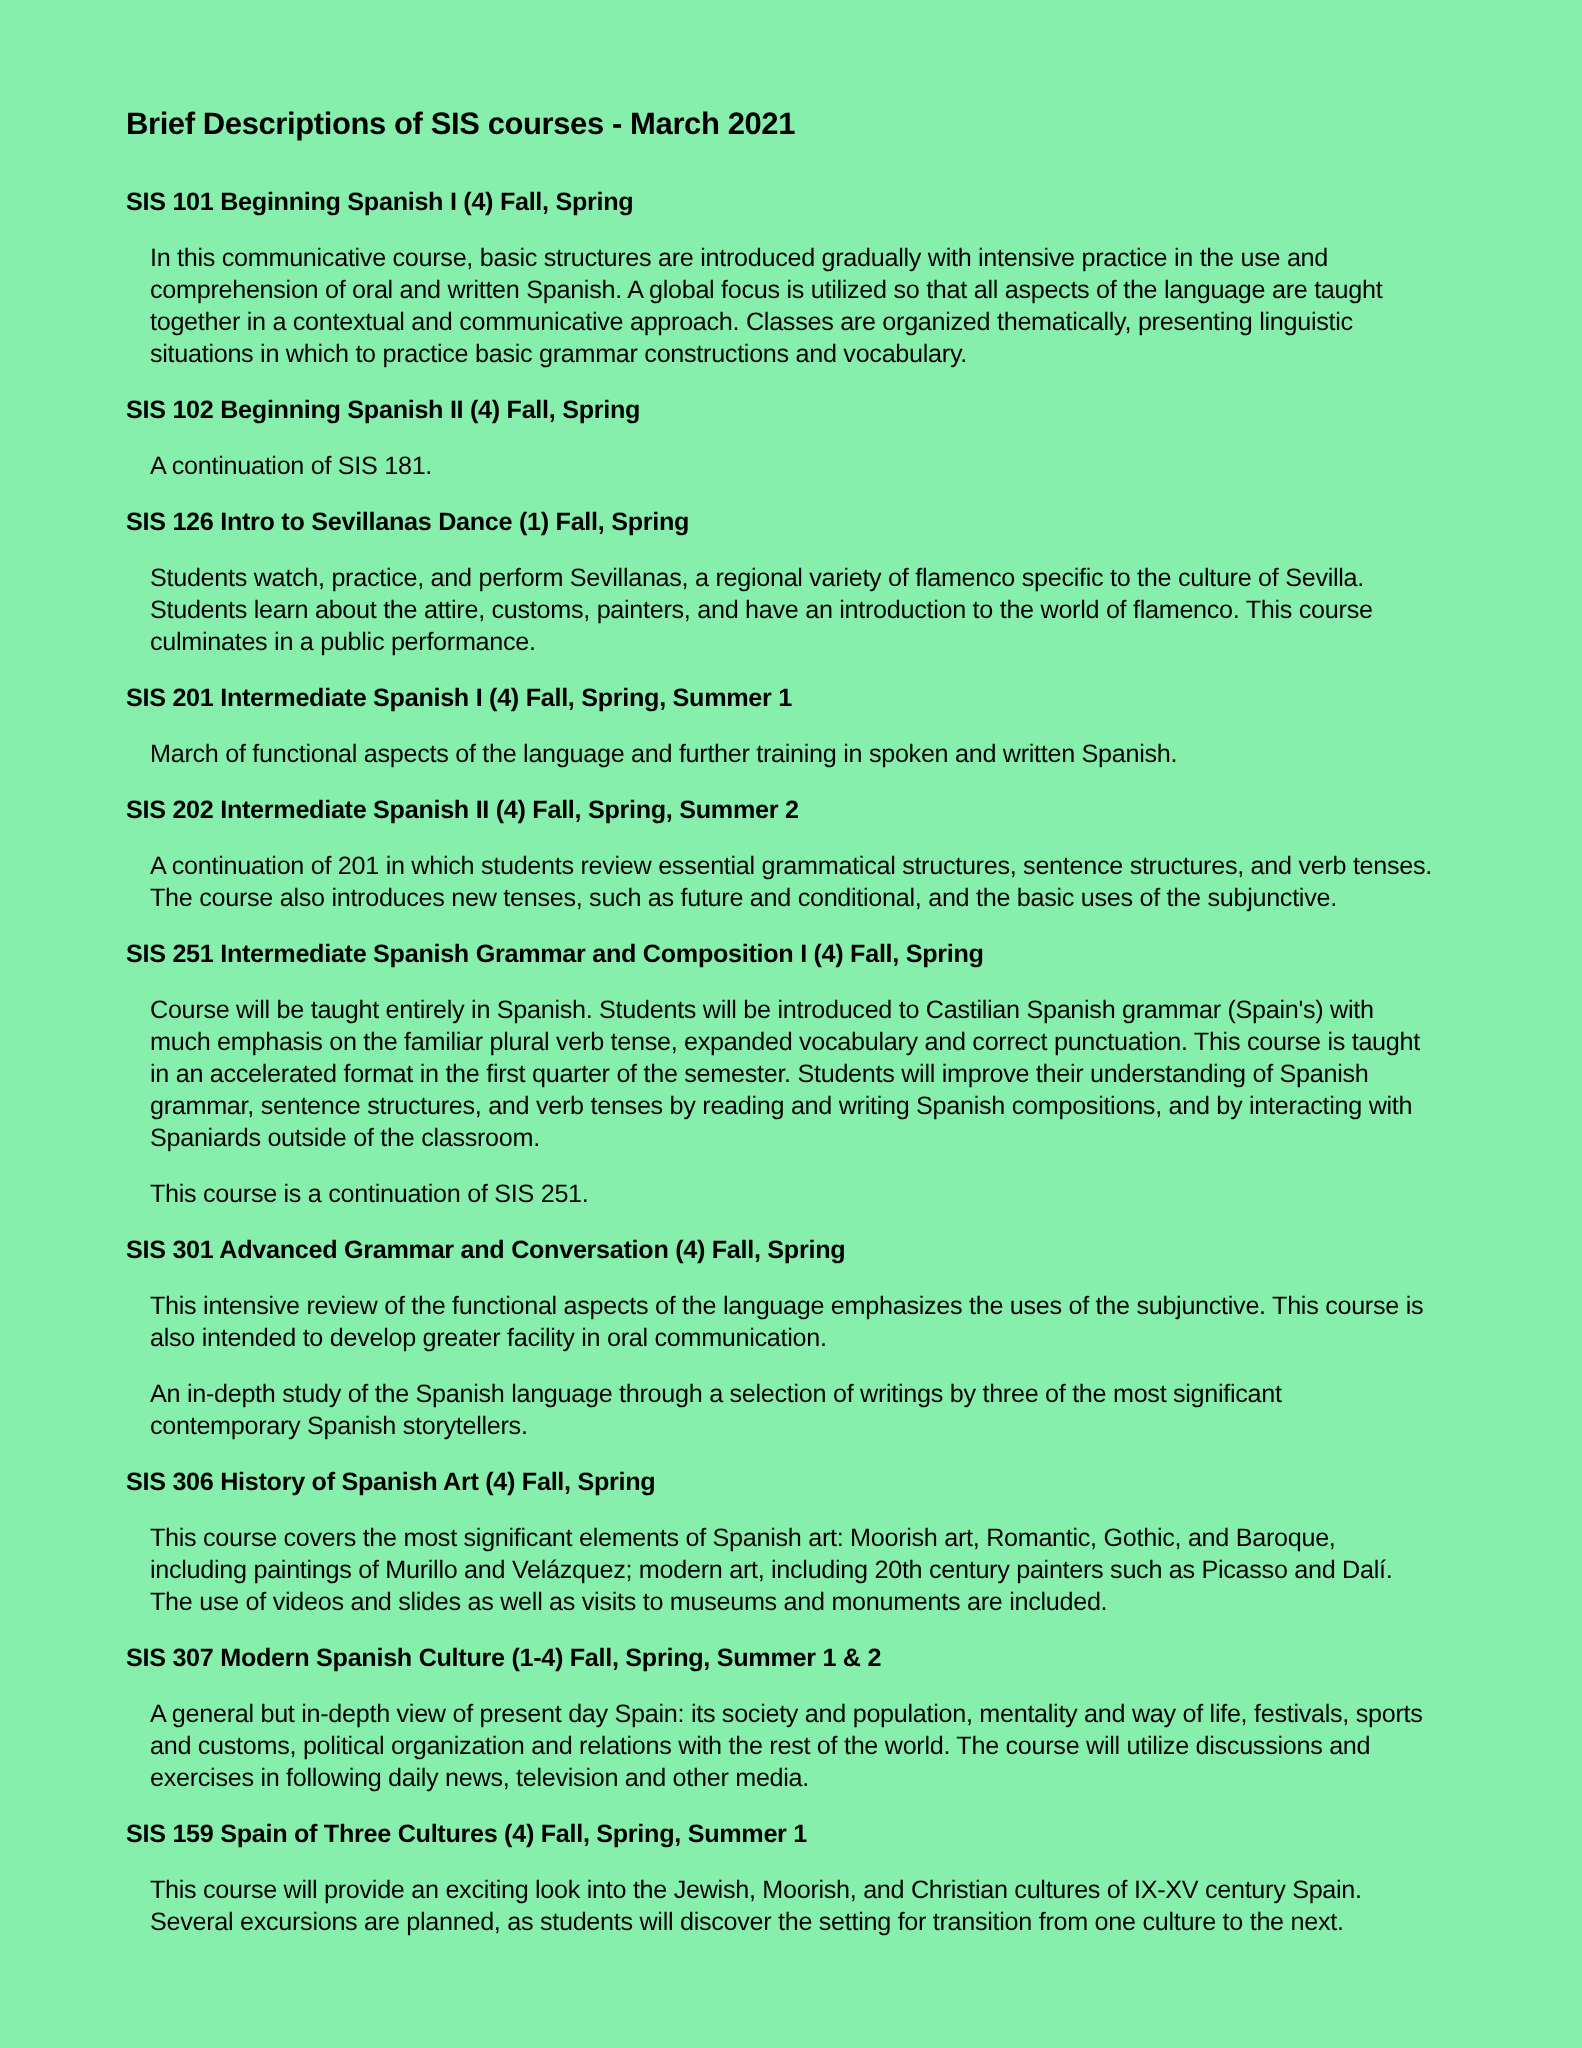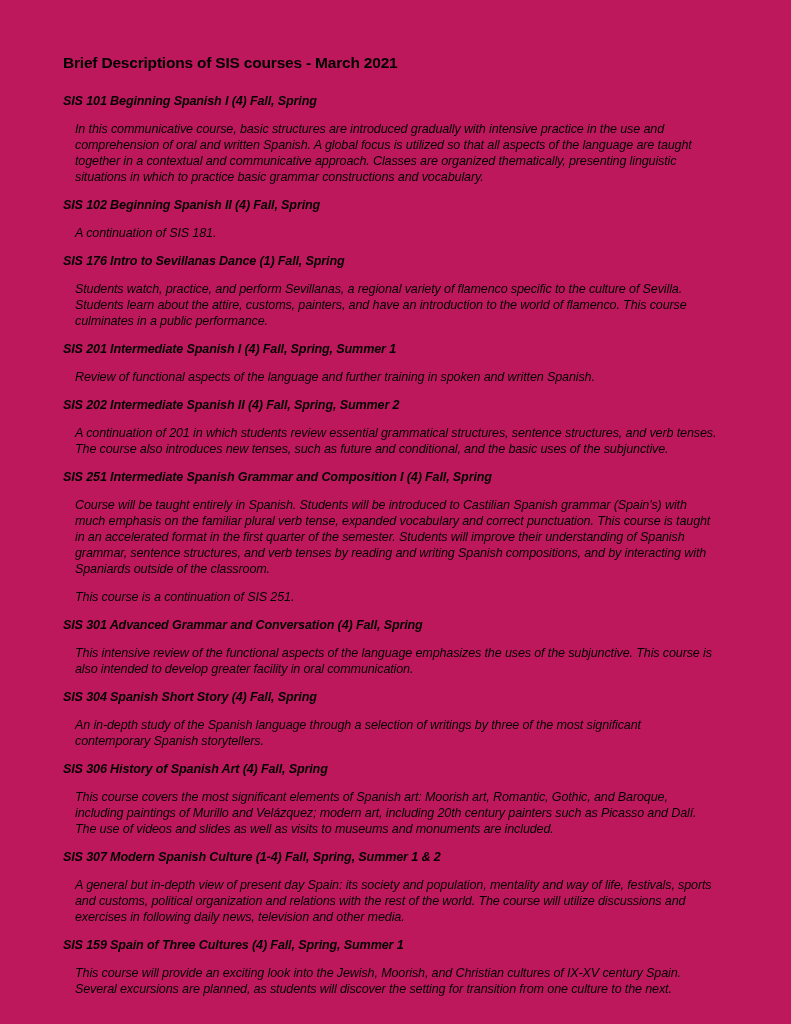--- a/index.html
+++ b/index.html
@@ -12,31 +12,30 @@
     height: 1024px;
     overflow: hidden;
     font-family: "Liberation Sans", "DejaVu Sans", sans-serif;
     color: #000000;
   }
   .page {
     box-sizing: border-box;
     width: 791px;
     height: 1024px;
     padding: 54px 62px 10px 63px;
-    background: #be185d;
+    background: #86efac;
   }
   .doc-title {
     font-size: 15.5px;
     font-weight: bold;
     letter-spacing: -0.2px;
     margin: 0 0 21px 0;
   }
   .course {
     margin: 0 0 10px 0;
-    font-style: italic;
   }
   .course:last-child {
     margin-bottom: 0;
   }
   .course-heading {
     font-size: 12.6px;
     font-weight: bold;
     letter-spacing: -0.15px;
     line-height: 16px;
     margin: 0;
@@ -59,27 +58,27 @@
     <h2 class="course-heading">SIS 101 Beginning Spanish I (4) Fall, Spring</h2>
     <p class="course-desc">In this communicative course, basic structures are introduced gradually with intensive practice in the use and comprehension of oral and written Spanish. A global focus is utilized so that all aspects of the language are taught together in a contextual and communicative approach. Classes are organized thematically, presenting linguistic situations in which to practice basic grammar constructions and vocabulary.</p>
   </article>
 
   <article class="course">
     <h2 class="course-heading">SIS 102 Beginning Spanish II (4) Fall, Spring</h2>
     <p class="course-desc">A continuation of SIS 181.</p>
   </article>
 
   <article class="course">
-    <h2 class="course-heading">SIS 176 Intro to Sevillanas Dance (1) Fall, Spring</h2>
+    <h2 class="course-heading">SIS 126 Intro to Sevillanas Dance (1) Fall, Spring</h2>
     <p class="course-desc">Students watch, practice, and perform Sevillanas, a regional variety of flamenco specific to the culture of Sevilla.  Students learn about the attire, customs, painters, and have an introduction to the world of flamenco. This course culminates in a public performance.</p>
   </article>
 
   <article class="course">
     <h2 class="course-heading">SIS 201 Intermediate Spanish I (4) Fall, Spring, Summer 1</h2>
-    <p class="course-desc">Review of functional aspects of the language and further training in spoken and written Spanish.</p>
+    <p class="course-desc">March of functional aspects of the language and further training in spoken and written Spanish.</p>
   </article>
 
   <article class="course">
     <h2 class="course-heading">SIS 202 Intermediate Spanish II (4) Fall, Spring, Summer 2</h2>
     <p class="course-desc">A continuation of 201 in which students review essential grammatical structures, sentence structures, and verb tenses. The course also introduces new tenses, such as future and conditional, and the basic uses of the subjunctive.</p>
   </article>
 
   <article class="course">
     <h2 class="course-heading">SIS 251 Intermediate Spanish Grammar and Composition I (4) Fall, Spring</h2>
     <p class="course-desc">Course will be taught entirely in Spanish. Students will be introduced to Castilian Spanish grammar (Spain's) with much emphasis on the familiar plural verb tense, expanded vocabulary and correct punctuation. This course is taught in an accelerated format in the first quarter of the semester. Students will improve their understanding of Spanish grammar, sentence structures, and verb tenses by reading and writing Spanish compositions, and by interacting with Spaniards outside of the classroom.</p>
@@ -89,21 +88,20 @@
     <p class="course-desc">This course is a continuation of SIS 251.</p>
   </article>
 
   <article class="course">
     <h2 class="course-heading">SIS 301 Advanced Grammar and Conversation (4) Fall, Spring</h2>
     <p class="course-desc">This intensive review of the functional aspects of the language emphasizes the uses of the subjunctive. This course is also intended to develop greater facility in oral communication.</p>
   </article>
 
 
   <article class="course">
-    <h2 class="course-heading">SIS 304 Spanish Short Story (4) Fall, Spring</h2>
     <p class="course-desc">An in-depth study of the Spanish language through a selection of writings by three of the most significant contemporary Spanish storytellers.</p>
   </article>
 
   <article class="course">
     <h2 class="course-heading">SIS 306 History of Spanish Art (4) Fall, Spring</h2>
     <p class="course-desc">This course covers the most significant elements of Spanish art: Moorish art, Romantic, Gothic, and Baroque, including paintings of Murillo and Velázquez; modern art, including 20th century painters such as Picasso and Dalí. The use of videos and slides as well as visits to museums and monuments are included.</p>
   </article>
 
   <article class="course">
     <h2 class="course-heading">SIS 307 Modern Spanish Culture (1-4) Fall, Spring, Summer 1 &amp; 2</h2>

